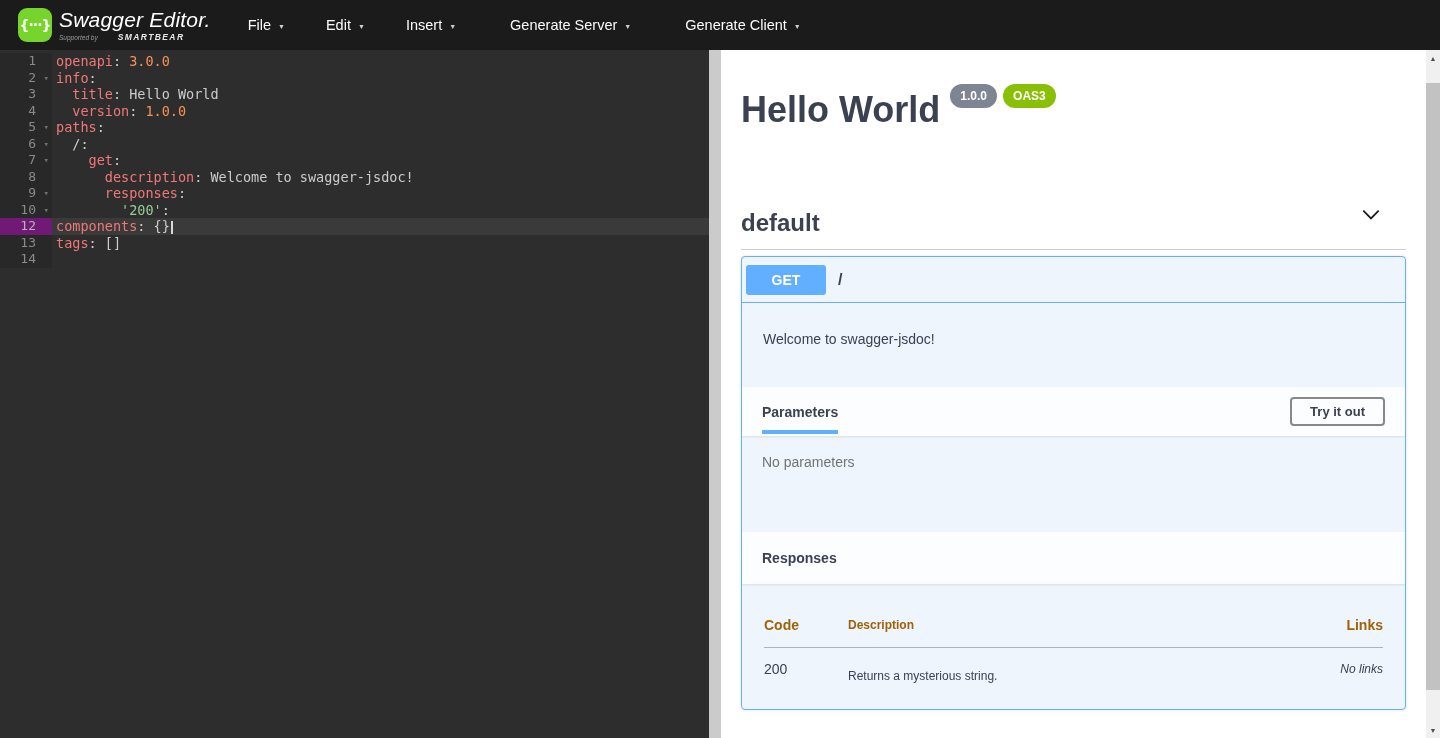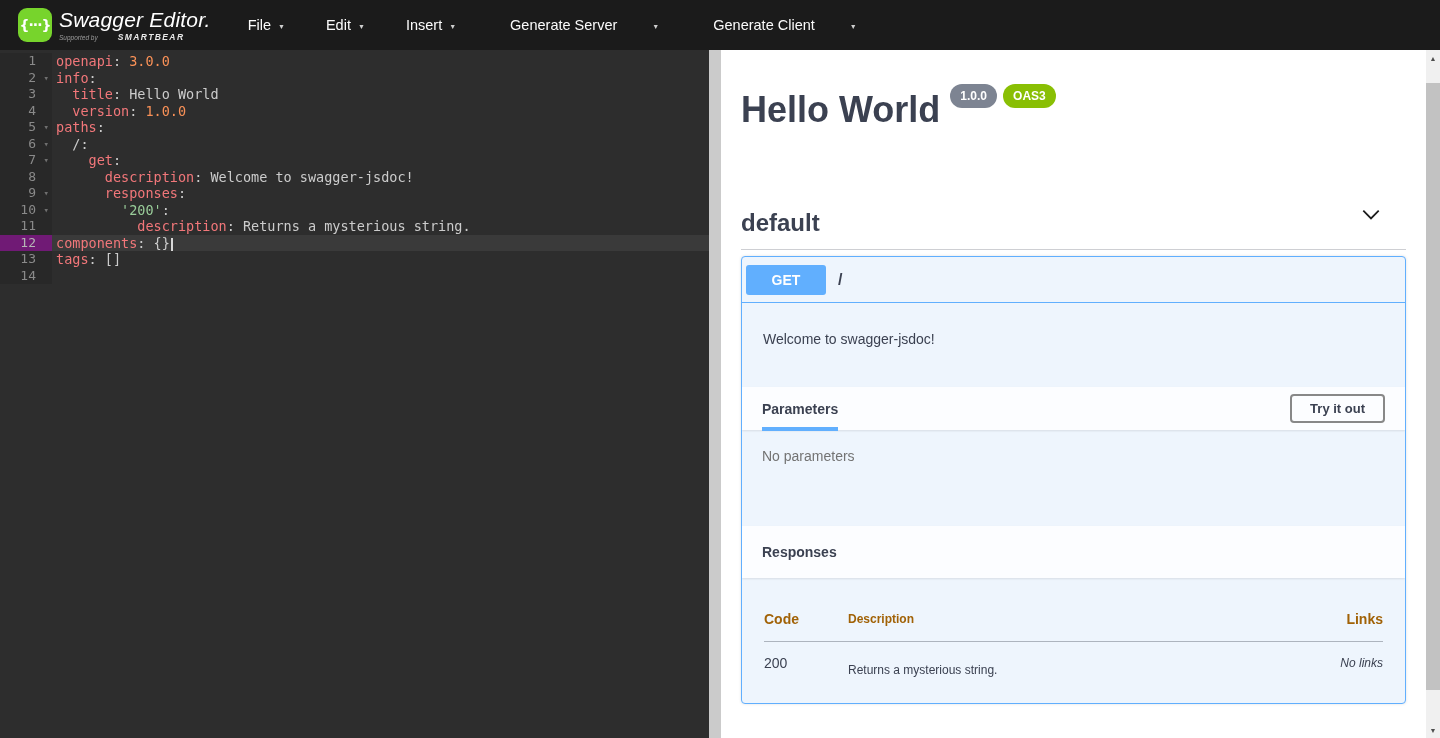--- a/index.html
+++ b/index.html
@@ -10,21 +10,21 @@
   .logo-badge { width:34px; height:34px; background:#77d42c; border-radius:9px; display:flex; align-items:center; justify-content:center;
                 color:#fff; font-weight:bold; font-size:14px; letter-spacing:-1px; font-family:"DejaVu Sans", sans-serif; }
   .brand-block { margin-left:7px; display:flex; flex-direction:column; justify-content:center;font-style:italic; }
   .brand-title { color:#fff; font-size:21px; font-weight:500; line-height:22px; letter-spacing:.2px; }
   .brand-sub { display:flex; align-items:baseline; gap:20px; margin-top:1px; }
   .supported-by { color:#9a9a9a; font-size:6.5px; }
   .smartbear { color:#e8e8e8; font-size:8.5px; font-weight:bold; letter-spacing:1.4px; }
   .menus { display:flex; align-items:center; margin-left:24px; }
   .menu-item { color:#fbfbfb; font-size:14.5px; padding:8px 13px; cursor:pointer; display:flex; align-items:center; }
   .menu-item + .menu-item { margin-left:15px; }
-  .menu-item.wide { margin-left:28px;gap:28px; }
+  .menu-item.wide { margin-left:28px; }
   .menu-caret { font-size:7px; color:#cfcfcf; margin-left:7px; transform:translateY(1px); }
 
   
   .workspace { display:flex; height:688px; }
 
   
   .editor-pane { width:709px; background:#2d2d2d; font-family:"DejaVu Sans Mono", monospace; font-size:13.5px; padding-top:3px; position:relative; overflow:hidden; }
   .code-line { display:flex; height:16.5px; line-height:16.5px; white-space:pre; }
   .code-line.active { background:#3a3a3a; }
   .gutter-cell { width:52px; flex:0 0 52px; background:#282828; color:#8a8a8a; text-align:right; padding-right:16px; position:relative; font-size:13px; user-select:none; }
@@ -59,21 +59,21 @@
   .tag-title { font-size:24px; font-weight:bold; color:#3b4151; padding-left:0;margin-top:18px; }
   .chevron { width:22px; height:22px; margin-right:24px; }
 
   .opblock { margin-top:6px; border:1px solid #61affe; border-radius:4px; background:#eef5fd; box-shadow:0 0 3px rgba(0,0,0,.12); overflow:hidden; }
   .opblock-summary { height:46px; display:flex; align-items:center; padding:0 10px 0 4px; border-bottom:1px solid #61affe; cursor:pointer; }
   .method-badge { background:#61affe; color:#fff; font-weight:bold; font-size:14px; border-radius:3px; width:80px; height:30px; display:flex; align-items:center; justify-content:center; }
   .op-path { margin-left:12px; font-size:16px; font-weight:600; color:#3b4151; }
 
   .op-description { padding:28px 21px 40px 21px; font-size:14px; color:#3b4151; }
 
-  .opblock-section-header { height:43px; background:rgba(255,255,255,.82); box-shadow:0 1px 2px rgba(0,0,0,.10); display:flex; align-items:center; justify-content:space-between; padding:0 20px; }
+  .opblock-section-header { height:49px; background:rgba(255,255,255,.82); box-shadow:0 1px 2px rgba(0,0,0,.10); display:flex; align-items:center; justify-content:space-between; padding:0 20px; }
   .params-tab { font-size:14px; font-weight:bold; color:#3b4151; position:relative; cursor:pointer; }
   .params-tab::after { content:""; position:absolute; left:0; bottom:-14px; width:100%; height:4px; background:#61affe; }
   .tryout-btn { background:transparent; border:2px solid #888; border-radius:4px; color:#3b4151; font-weight:600; font-size:13px; padding:5px 18px; cursor:pointer; font-family:"Liberation Sans", sans-serif; }
 
   .params-body { padding:18px 20px; height:96px; font-size:14px; color:#737373; }
 
   .responses-header { height:52px; background:rgba(255,255,255,.82); box-shadow:0 1px 2px rgba(0,0,0,.10); display:flex; align-items:center; padding:0 20px; font-size:14px; font-weight:bold; color:#3b4151; }
   .responses-body { padding:0 22px 26px 22px; }
   table.responses-table { width:100%; border-collapse:collapse; }
   .responses-table th { text-align:left; color:#a16207; padding:33px 0 14px 0; border-bottom:1px solid rgba(59,65,81,.2); }
@@ -127,21 +127,20 @@
       <div class="code-line"><div class="gutter-cell">1</div><div class="line-content"><span class="tok-k">openapi</span><span class="tok-p">:</span><span class="tok-t"> </span><span class="tok-n">3.0.0</span></div></div>
       <div class="code-line"><div class="gutter-cell">2<span class="fold-arrow">▾</span></div><div class="line-content"><span class="tok-k">info</span><span class="tok-p">:</span></div></div>
       <div class="code-line"><div class="gutter-cell">3</div><div class="line-content"><span class="tok-t">  </span><span class="tok-k">title</span><span class="tok-p">:</span><span class="tok-t"> Hello World</span></div></div>
       <div class="code-line"><div class="gutter-cell">4</div><div class="line-content"><span class="tok-t">  </span><span class="tok-k">version</span><span class="tok-p">:</span><span class="tok-t"> </span><span class="tok-n">1.0.0</span></div></div>
       <div class="code-line"><div class="gutter-cell">5<span class="fold-arrow">▾</span></div><div class="line-content"><span class="tok-k">paths</span><span class="tok-p">:</span></div></div>
       <div class="code-line"><div class="gutter-cell">6<span class="fold-arrow">▾</span></div><div class="line-content"><span class="tok-t">  /</span><span class="tok-p">:</span></div></div>
       <div class="code-line"><div class="gutter-cell">7<span class="fold-arrow">▾</span></div><div class="line-content"><span class="tok-t">    </span><span class="tok-k">get</span><span class="tok-p">:</span></div></div>
       <div class="code-line"><div class="gutter-cell">8</div><div class="line-content"><span class="tok-t">      </span><span class="tok-k">description</span><span class="tok-p">:</span><span class="tok-t"> Welcome to swagger-jsdoc!</span></div></div>
       <div class="code-line"><div class="gutter-cell">9<span class="fold-arrow">▾</span></div><div class="line-content"><span class="tok-t">      </span><span class="tok-k">responses</span><span class="tok-p">:</span></div></div>
       <div class="code-line"><div class="gutter-cell">10<span class="fold-arrow">▾</span></div><div class="line-content"><span class="tok-t">        </span><span class="tok-s">'200'</span><span class="tok-p">:</span></div></div>
-      <div class="code-line"><div class="gutter-cell">11</div><div class="line-content"><span class="tok-t">          </span><span class="tok-k">description</span><span class="tok-p">:</span><span class="tok-t"> Returns a mysterious string.</span></div></div>
       <div class="code-line active"><div class="gutter-cell">12</div><div class="line-content"><span class="tok-k">components</span><span class="tok-p">:</span><span class="tok-t"> {}</span><span class="cursor-caret"></span></div></div>
       <div class="code-line"><div class="gutter-cell">13</div><div class="line-content"><span class="tok-k">tags</span><span class="tok-p">:</span><span class="tok-t"> []</span></div></div>
       <div class="code-line"><div class="gutter-cell">14</div><div class="line-content"></div></div>
     </div>
 
   <div class="splitter"></div>
 
   <main class="preview-pane">
 
     <div class="info-head">

